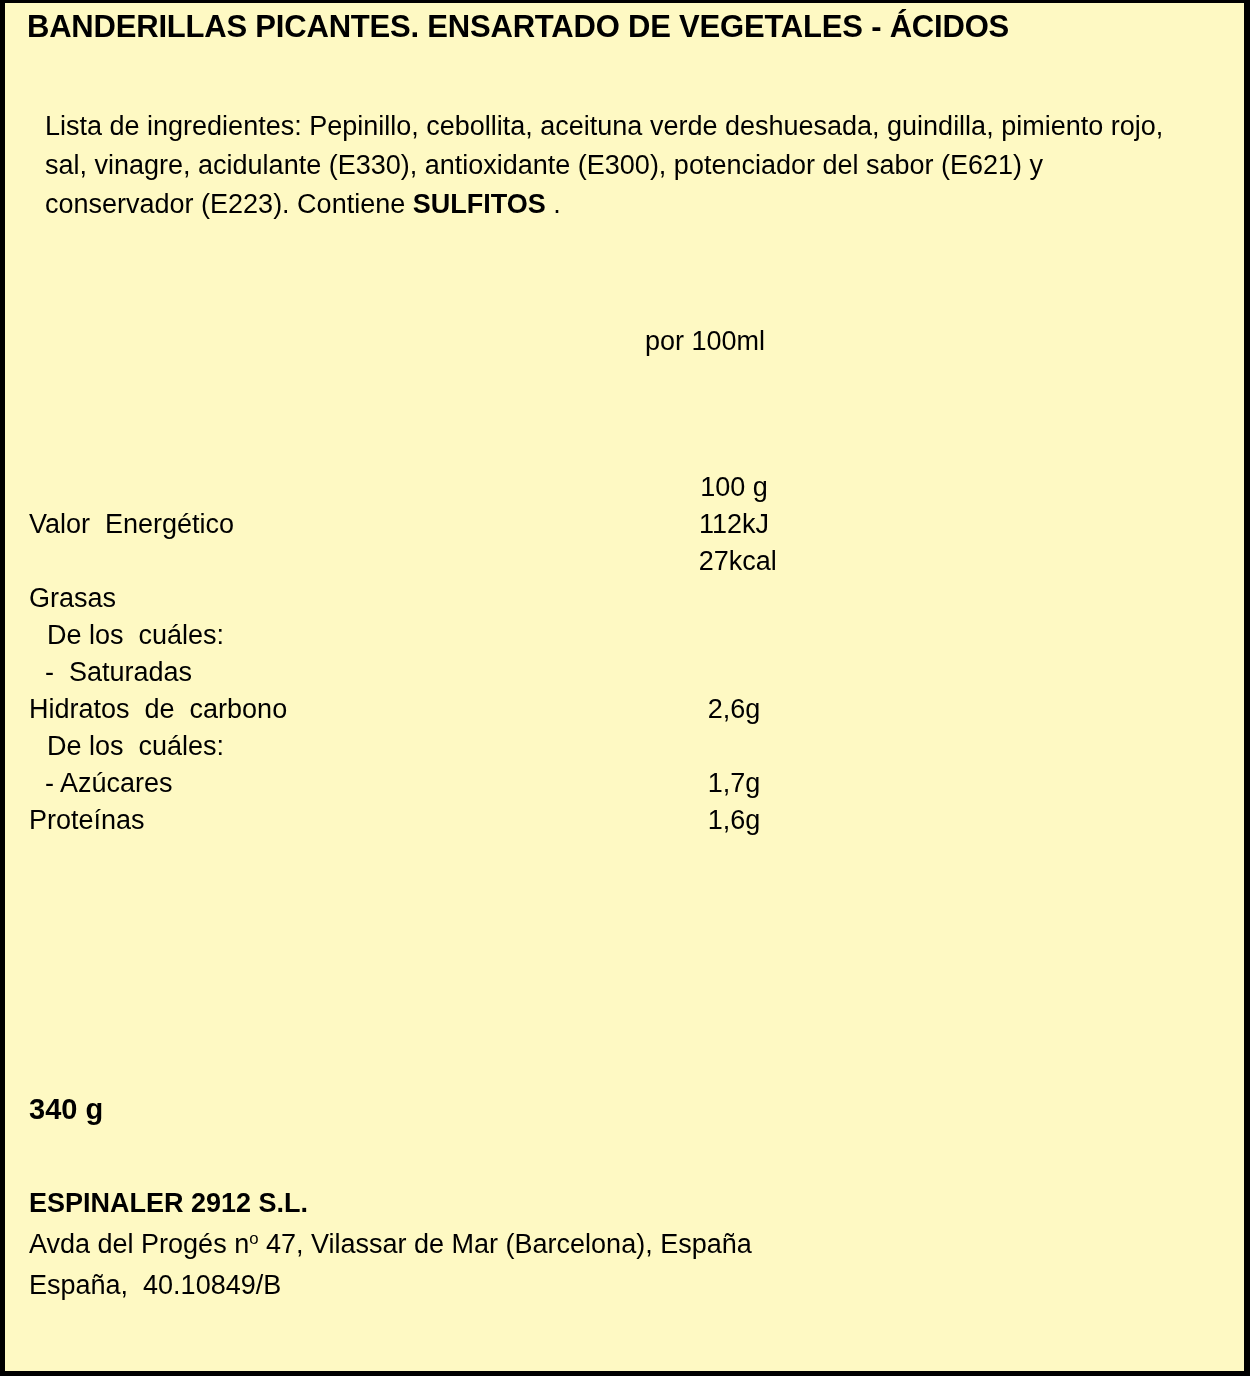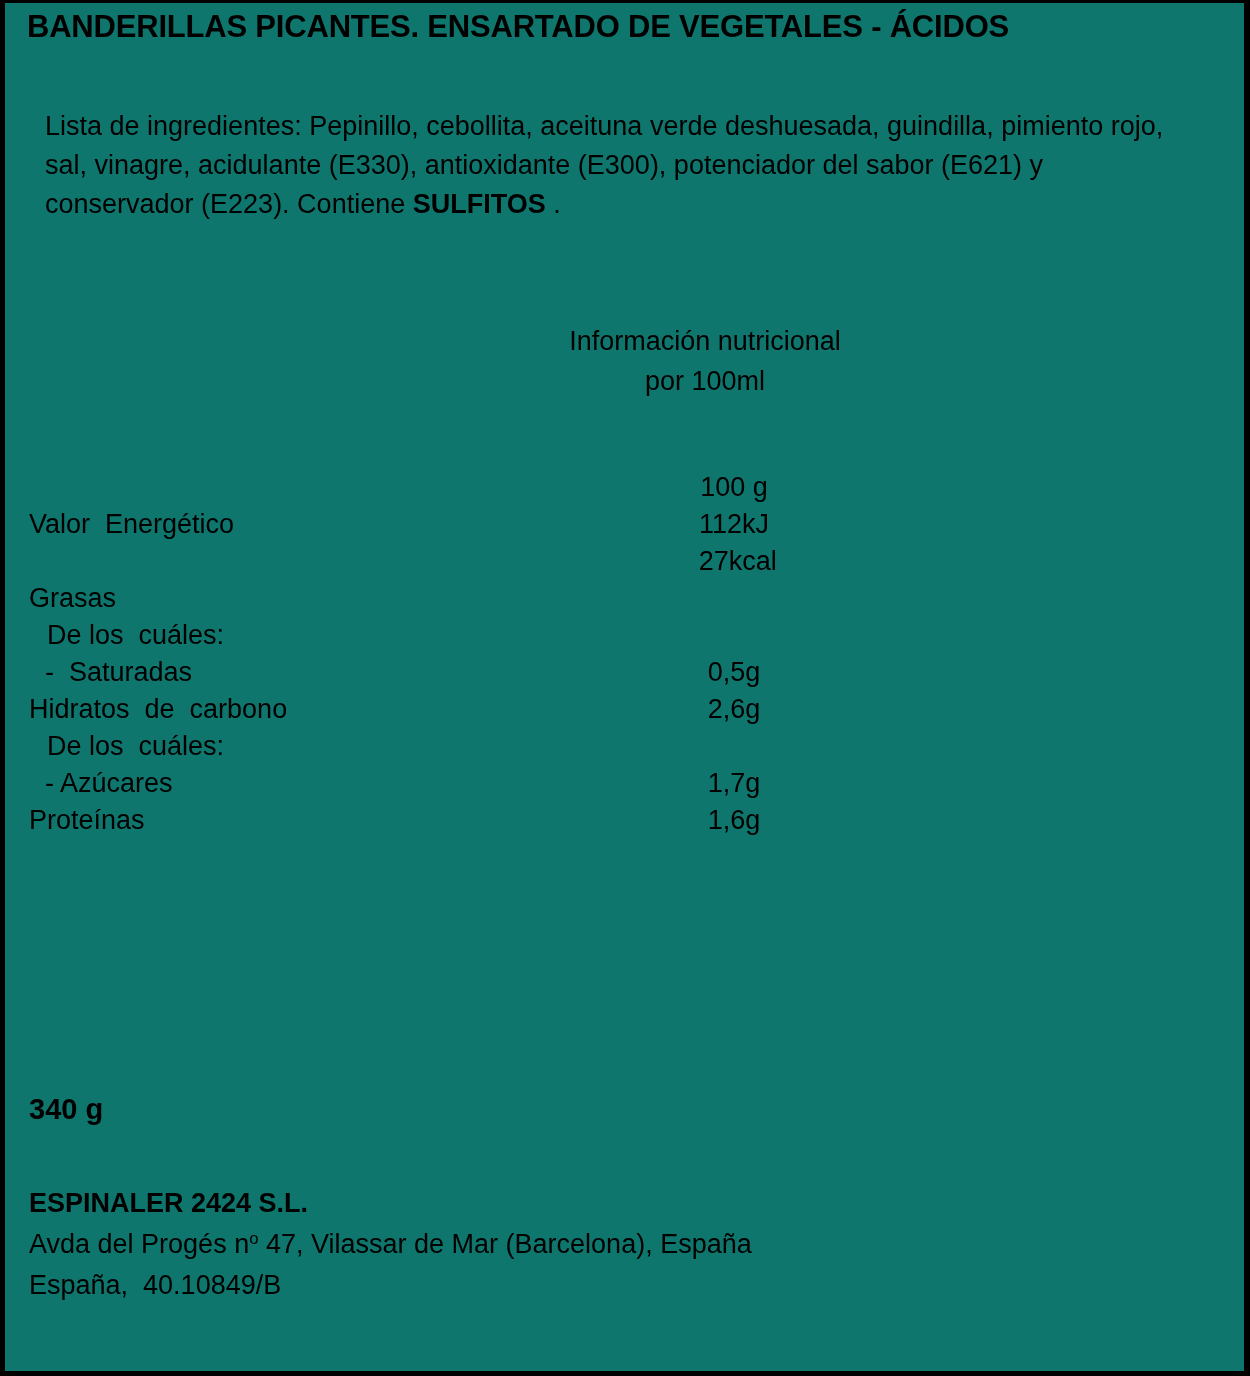--- a/index.html
+++ b/index.html
@@ -5,21 +5,21 @@
 <style>
   html, body {
     margin: 0;
     padding: 0;
     background: #ffffff;
   }
   .label-page {
     position: relative;
     width: 1250px;
     height: 1376px;
-    background: #0f766e;
+    background: #fef9c3;
     box-sizing: border-box;
     border-left: 5px solid #000000;
     border-right: 6px solid #000000;
     border-top: 3px solid #000000;
     border-bottom: 5px solid #000000;
     font-family: "Liberation Sans", "DejaVu Sans", sans-serif;
     color: #000000;
     overflow: hidden;
   }
 
@@ -133,21 +133,20 @@
 <body>
 
 <div class="label-page">
   <div class="inner">
 
     <div class="product-title">BANDERILLAS PICANTES. ENSARTADO DE VEGETALES - ÁCIDOS</div>
 
     <div class="ingredients"><span>Lista de ingredientes: Pepinillo, cebollita, aceituna verde deshuesada, guindilla, pimiento rojo, sal, vinagre, acidulante (E330), antioxidante (E300), potenciador del sabor (E621) y conservador (E223). Contiene </span><b>SULFITOS</b><span> .</span></div>
 
     <div class="nutri-header">
-      <div>Información nutricional</div>
       <div>por 100ml</div>
     </div>
 
     <div class="nutri-table">
 
       <div class="nutri-row">
         <span class="nutri-name"></span>
         <span class="nutri-value">100 g</span>
       </div>
 
@@ -165,21 +164,20 @@
         <span class="nutri-name">Grasas</span>
       </div>
 
       <div class="nutri-row">
         <span class="nutri-name indent1">De los  cuáles:</span>
         <span class="nutri-value"></span>
       </div>
 
       <div class="nutri-row">
         <span class="nutri-name indent2">-  Saturadas</span>
-        <span class="nutri-value">0,5g</span>
       </div>
 
       <div class="nutri-row">
         <span class="nutri-name">Hidratos  de  carbono</span>
         <span class="nutri-value">2,6g</span>
       </div>
 
       <div class="nutri-row">
         <span class="nutri-name indent1">De los  cuáles:</span>
         <span class="nutri-value"></span>
@@ -194,19 +192,19 @@
         <span class="nutri-name">Proteínas</span>
         <span class="nutri-value">1,6g</span>
       </div>
 
 
     </div>
 
     <div class="net-weight">340 g</div>
 
     <div class="manufacturer">
-      <div class="company">ESPINALER 2424 S.L.</div>
+      <div class="company">ESPINALER 2912 S.L.</div>
       <div class="addr"><span>Avda del Progés n</span><sup class="ord">o</sup><span> 47, Vilassar de Mar (Barcelona), España</span></div>
       <div class="reg">España,  40.10849/B</div>
     </div>
 
   </div>
 </div>
 
 </body></html>

